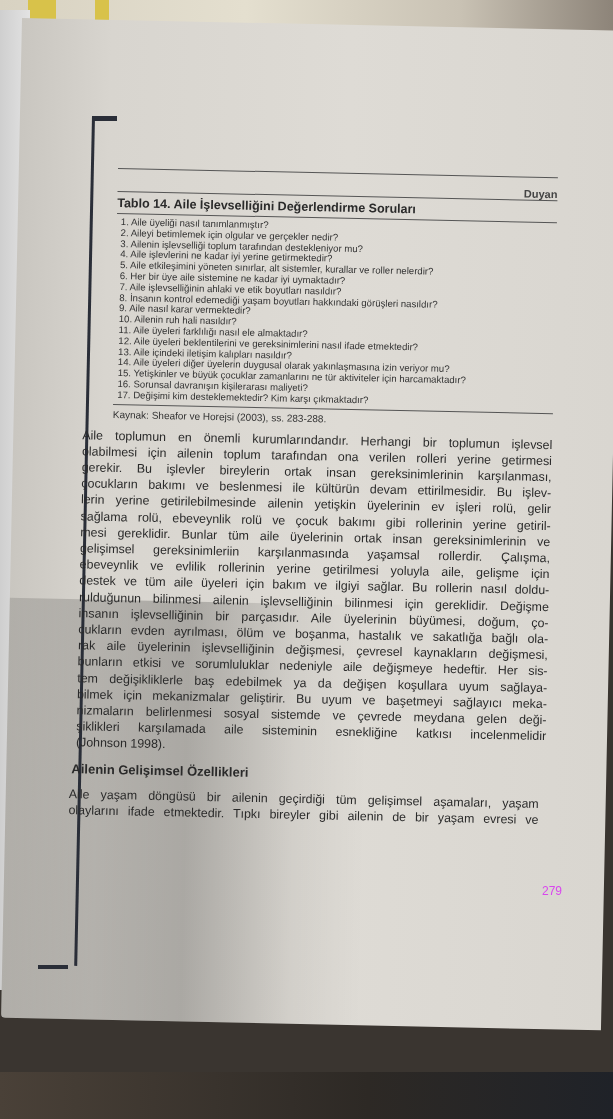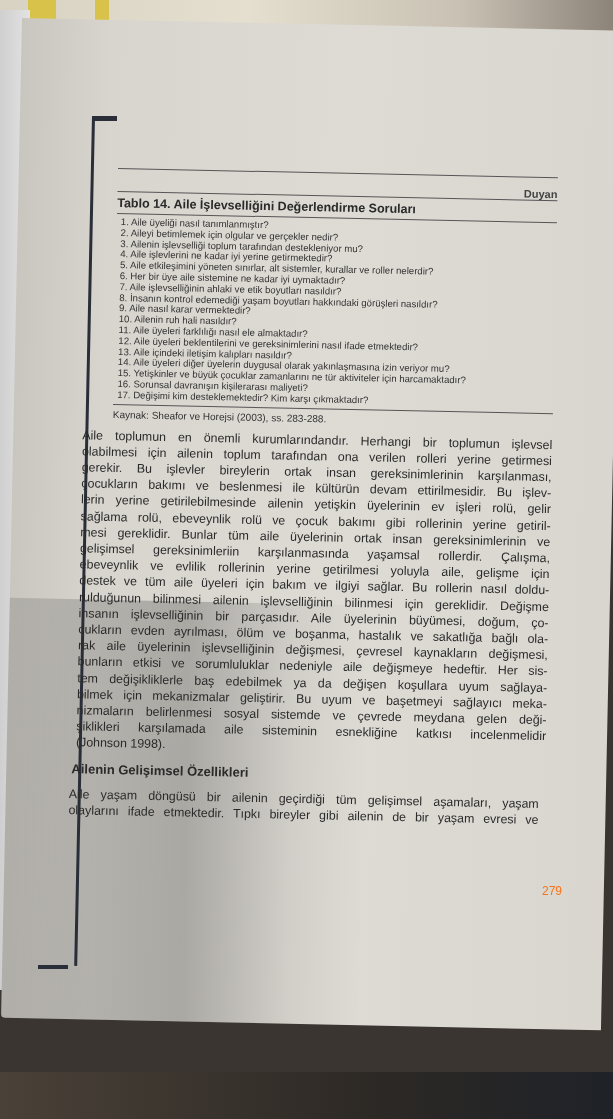--- a/index.html
+++ b/index.html
@@ -69,21 +69,21 @@
       font-size: 12.4px; line-height: 16.2px; color: #2a2a2a;
       text-align: justify; margin: 8px 0 0 -30px; width: 470px;
     }
     .body-text span.line { display: block; text-align: justify; text-align-last: justify; }
     .body-text span.line.last { text-align-last: left; }
     .section-heading {
       font-size: 13px; font-weight: bold; color: #2a2a2a; margin: 10px 0 0 -34px;
     }
     .body-text.second { margin-top: 10px; margin-left: -36px; }
     .page-number {
-      position: absolute; left: 542px; top: 884px; font-size: 12px; color: #f97316; text-align: right;
+      position: absolute; left: 542px; top: 884px; font-size: 12px; color: #d946ef; text-align: right;
     }
   </style>
 </head>
 <body>
 
 <div class="backdrop-top">
   <div class="yellow-tab a"></div>
   <div class="yellow-tab b"></div>
 </div>
 <div class="left-pages"></div>

